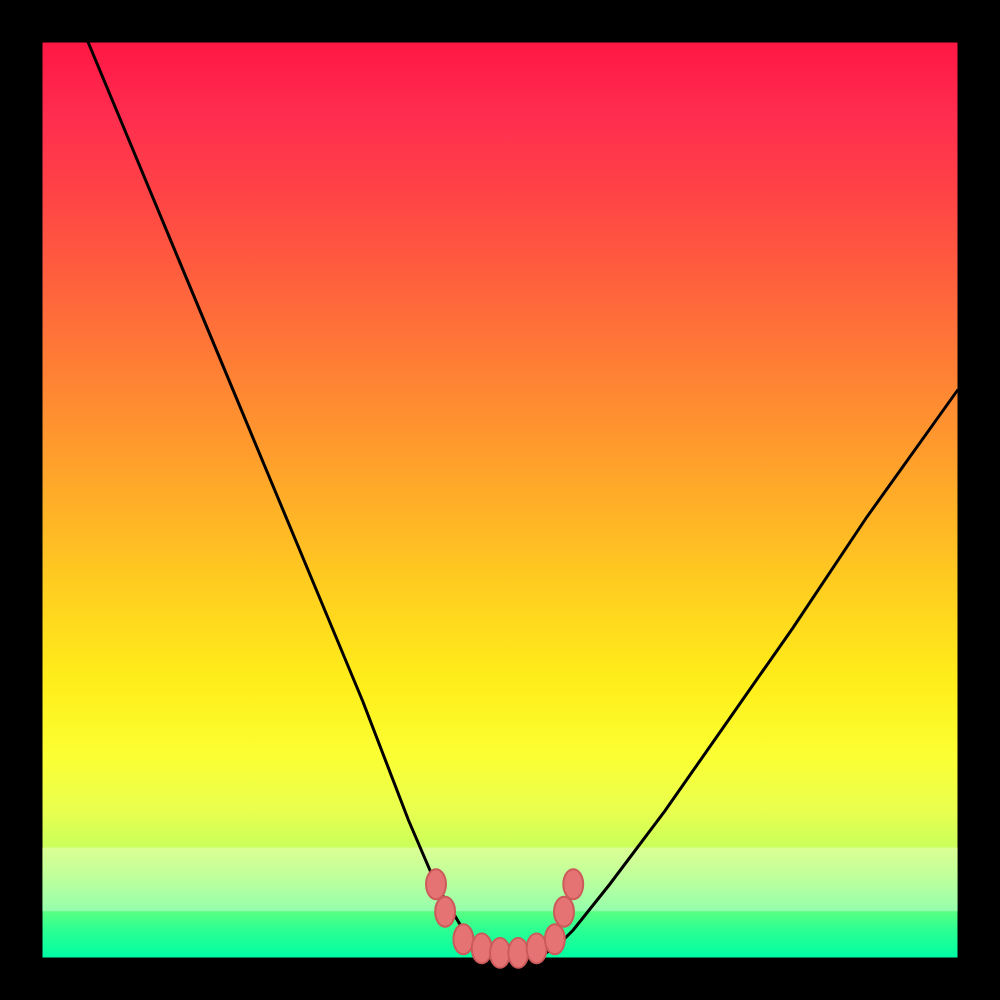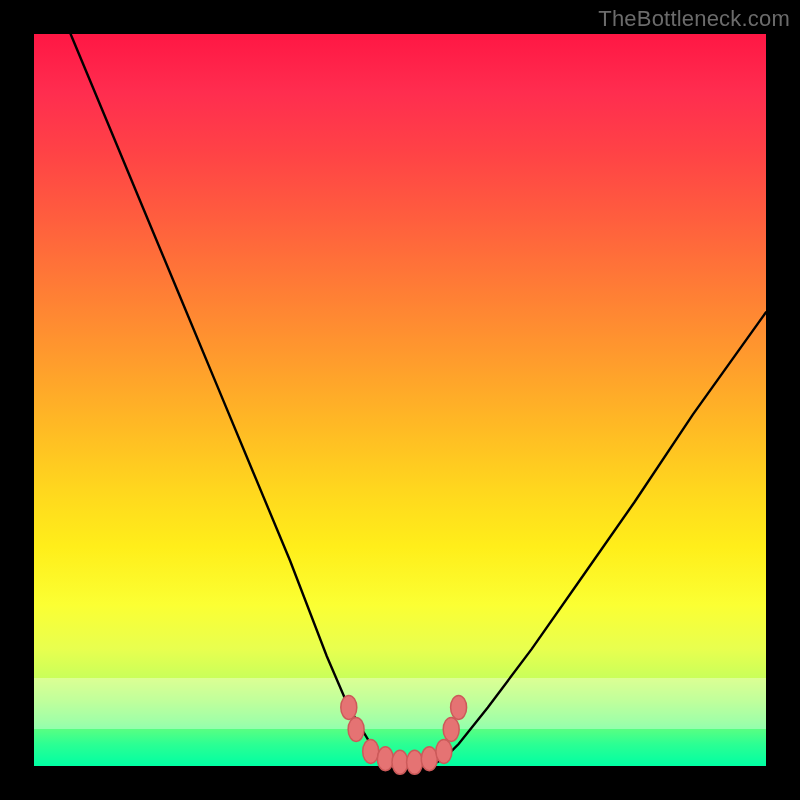--- a/index.html
+++ b/index.html
@@ -72,21 +72,20 @@
   .marker {
     fill: #e57373;
     stroke: #cc5a5a;
     stroke-width: 1.5;
   }
 </style>
 </head>
 <body>
 
 <div class="frame">
-  <div class="attribution">TheBottleneck.com</div>
 
   <div class="plot-area">
     <div class="pale-band" id="pale-band" style="top: 644.16px; height: 51.24px;"></div>
     <svg class="curve" viewBox="0 0 732 732" preserveAspectRatio="none">
       <path id="curve-path" fill="none" stroke="#000" stroke-width="2.4" stroke-linecap="round" d="M36.6 0.0 L73.2 87.8 L109.8 175.7 L146.4 263.5 L183.0 351.4 L219.6 439.2 L256.2 527.0 L292.8 622.2 L314.8 673.4 L336.7 710.0 L351.4 724.7 L366.0 732.0 L380.6 732.0 L395.3 732.0 L409.9 724.7 L424.6 710.0 L453.8 673.4 L497.8 614.9 L549.0 541.7 L600.2 468.5 L658.8 380.6 L732.0 278.2"></path>
       <g id="markers">
           <ellipse cx="314.8" cy="673.4" rx="8" ry="12" class="marker"></ellipse>
           <ellipse cx="322.1" cy="695.4" rx="8" ry="12" class="marker"></ellipse>
           <ellipse cx="336.7" cy="717.4" rx="8" ry="12" class="marker"></ellipse>
           <ellipse cx="351.4" cy="724.7" rx="8" ry="12" class="marker"></ellipse>

